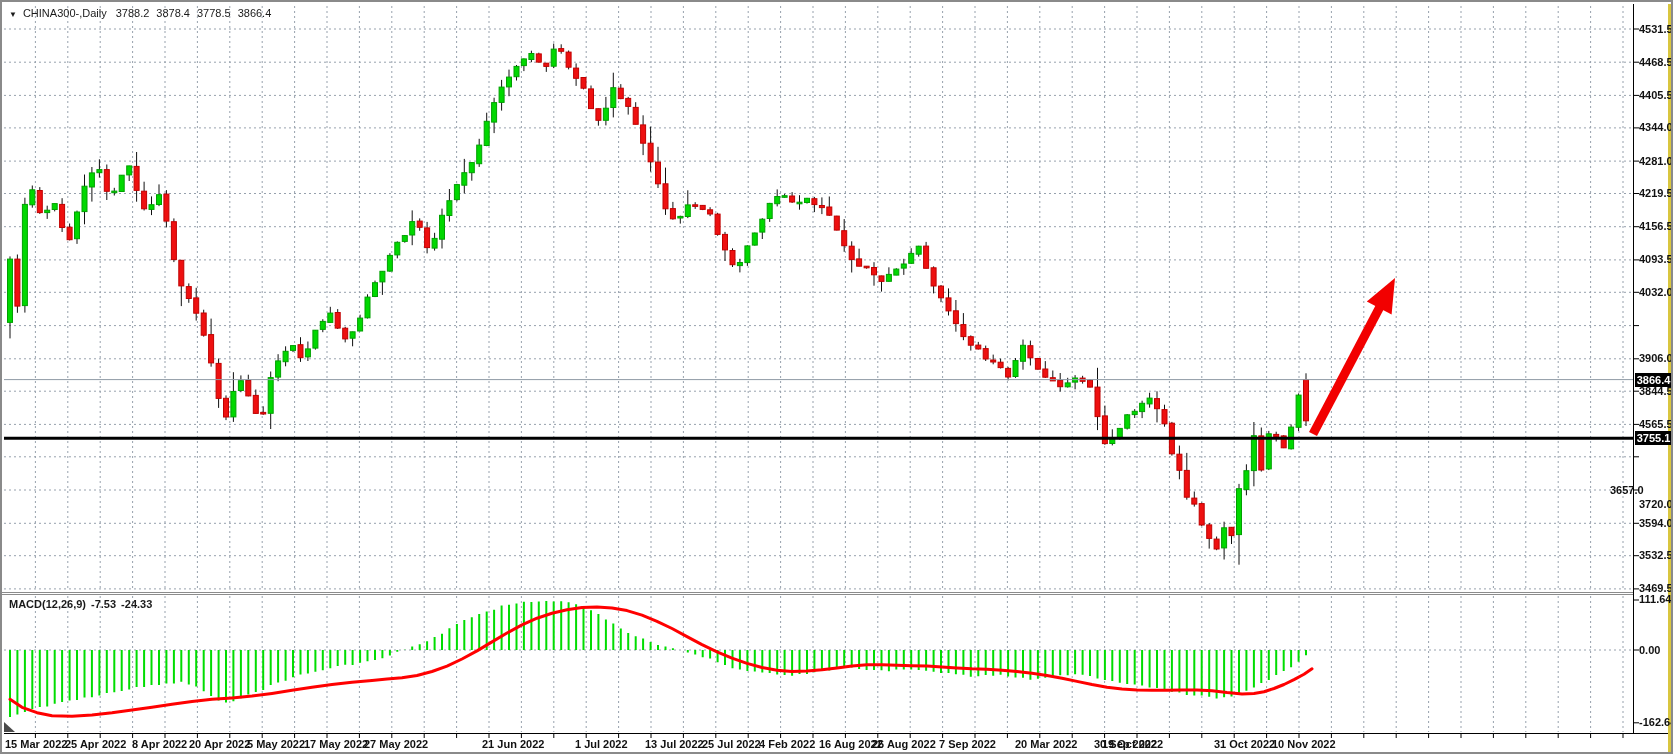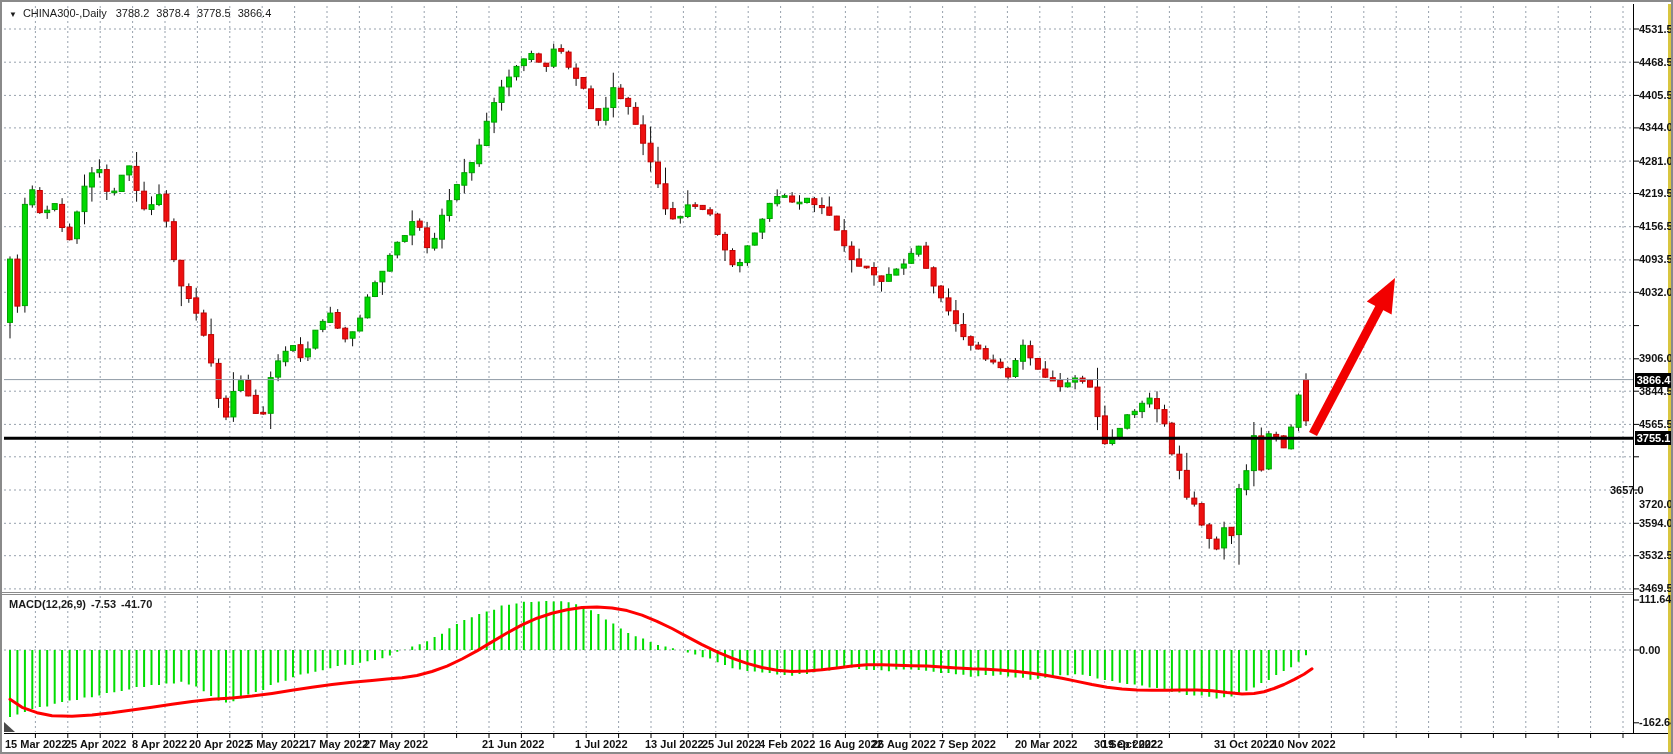--- a/index.html
+++ b/index.html
@@ -239,21 +239,21 @@
       <path d="M1631 27.0h6M1631 60.2h6M1631 93.4h6M1631 125.9h6M1631 159.1h6M1631 191.5h6M1631 224.7h6M1631 257.9h6M1631 290.3h6M1631 323.6h6M1631 356.8h6M1631 389.2h6M1631 422.4h6M1631 454.8h6M1631 488.0h6M1631 521.3h6M1631 553.7h6M1631 586.9h6M1631 598.0h6M1631 648.0h6M1631 720.8h6M33.4 731v5M65.8 731v5M98.2 731v5M130.6 731v5M163.0 731v5M195.4 731v5M227.8 731v5M260.2 731v5M292.6 731v5M325.0 731v5M357.4 731v5M389.8 731v5M422.2 731v5M454.6 731v5M487.0 731v5M519.4 731v5M551.8 731v5M584.2 731v5M616.6 731v5M649.0 731v5M681.4 731v5M713.8 731v5M746.2 731v5M778.6 731v5M811.0 731v5M843.4 731v5M875.8 731v5M908.2 731v5M940.6 731v5M973.0 731v5M1005.4 731v5M1037.8 731v5M1070.2 731v5M1102.6 731v5M1135.0 731v5M1167.4 731v5M1199.8 731v5M1232.2 731v5M1264.6 731v5M1297.0 731v5M1329.4 731v5M1361.8 731v5M1394.2 731v5M1426.6 731v5M1459.0 731v5M1491.4 731v5M1523.8 731v5M1556.2 731v5M1588.6 731v5M1621.0 731v5" stroke="#000" stroke-width="1" fill="none"></path>
       <polygon points="2,730 13,730 2,720" fill="#4a4a4a"></polygon>
       <rect x="1666" y="2" width="3" height="750" fill="#d9c63f"></rect>
     </svg>
 
   <div class="title">
     <span class="tri">▼</span><span class="sym">CHINA300-,Daily</span><span class="num">3788.2</span><span class="num">3878.4</span><span class="num">3778.5</span><span class="num">3866.4</span>
   </div>
 
   <div class="macd-label">
-    <span>MACD(12,26,9)</span><span>-7.53</span><span>-41.70</span>
+    <span>MACD(12,26,9)</span><span>-7.53</span><span>-24.33</span>
   </div>
 
   <div id="price-badge-last" class="badge" style="top: 371px;">3866.4</div>
   <div id="price-badge-support" class="badge" style="top: 429px;">3755.1</div>
 
   <div id="price-axis">
       <div class="axis-label" style="left: 1637px; top: 21px;">4531.5</div>
       <div class="axis-label" style="left: 1637px; top: 54px;">4468.5</div>
       <div class="axis-label" style="left: 1637px; top: 87px;">4405.5</div>
       <div class="axis-label" style="left: 1637px; top: 119px;">4344.0</div>

